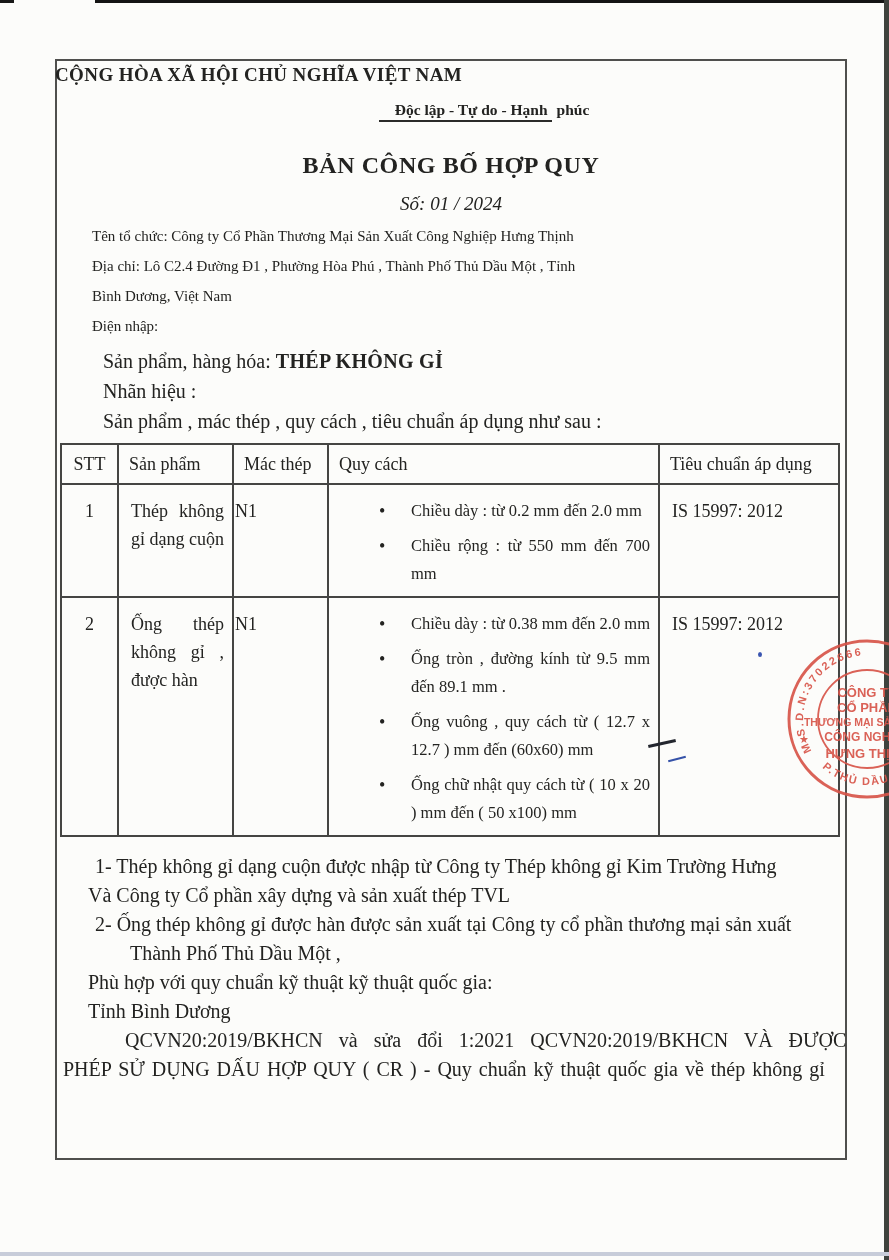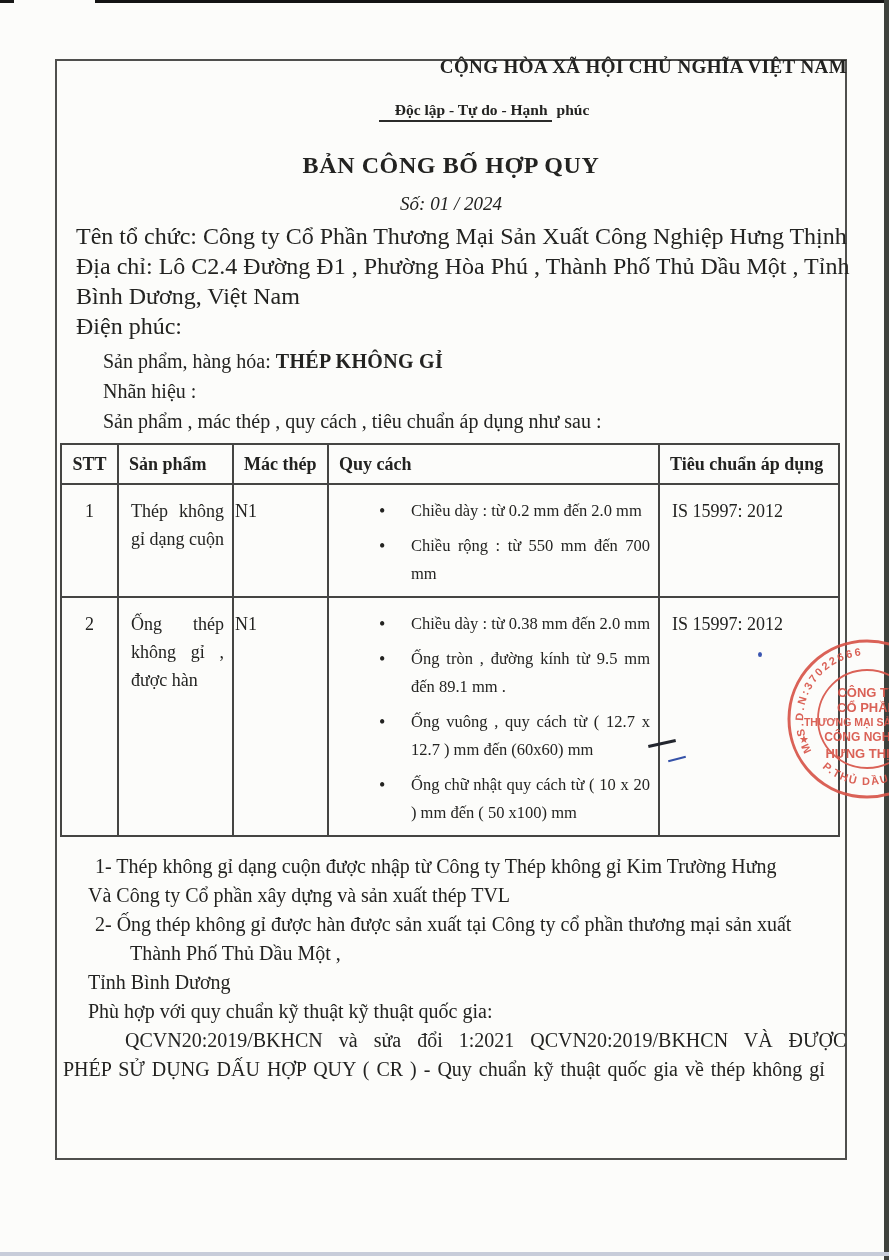--- a/index.html
+++ b/index.html
@@ -11,42 +11,42 @@
   }
   
   .strip-top-a { position:absolute; left:0; top:0; width:14px; height:3px; background:#171717; }
   .strip-top-b { position:absolute; left:95px; top:0; width:794px; height:3px; background:#141414; }
   .edge-right  { position:absolute; right:0; top:0; width:5px; height:1260px; background:#3e423d; }
   .strip-bottom{ position:absolute; left:0; top:1252px; width:889px; height:4px; background:#c7ccd9; }
   
   .frame { position:absolute; left:55px; top:59px; width:792px; height:1101px;
            border:2px solid #4f4f4d; box-sizing:border-box; }
   
-  .nat-line { position:absolute; left:55px; top:56px; width:792px; text-align:right;
+  .nat-line { position:absolute; left:55px; top:64px; width:792px; text-align:left;
               font-weight:bold; font-size:19px; letter-spacing:0.4px; }
   .motto    { position:absolute; left:55px; top:101px; width:858px; text-align:center;
               font-weight:bold; font-size:15.5px; }
   .motto-main { border-bottom:2px solid #2b2b29; padding:0 4px 2px 16px; }
   .motto-tail { padding-left:5px; }
   .doc-title { position:absolute; left:55px; top:152px; width:792px; text-align:center;
                font-weight:bold; font-size:24px; letter-spacing:0.6px; }
   .doc-no    { position:absolute; left:55px; top:193px; width:792px; text-align:center;
                font-size:19px;font-style:italic; }
   
-  .org-block { position:absolute; left:76px; top:221px; width:720px; font-size:24px; }
+  .org-block { position:absolute; left:92px; top:221px; width:720px; font-size:15px; }
   .org-block .ln { height:30px; line-height:30px; white-space:nowrap; }
   
   .prod-block { position:absolute; left:103px; top:346px; width:710px; font-size:20px; }
   .prod-block .ln { height:30px; line-height:30px; white-space:nowrap; }
   .prod-strong { font-weight:bold; letter-spacing:0.3px; }
   
   table.spec-table { position:absolute; left:60px; top:443px; width:778px;
     border-collapse:collapse; table-layout:fixed; font-size:17px; }
   .spec-table th, .spec-table td { border:2px solid #454543; box-sizing:border-box; }
-  .spec-table th { font-weight:bold; font-size:18px; text-align:left;
+  .spec-table th { font-weight:normal; font-size:18px; text-align:left;
     padding:6px 10px; height:40px; vertical-align:middle; }
   .spec-table th.c { text-align:center; padding:6px 2px; }
   .spec-table td { vertical-align:top; padding-top:12px; line-height:28px; }
   td.cell-stt { text-align:center; font-size:18px; }
   td.cell-prod { padding-left:12px; padding-right:8px; text-align:justify; font-size:18px; }
   td.cell-grade { text-align:left; font-size:18px; }
   td.cell-std { padding-left:12px; font-size:18px; }
   td.cell-specs { padding-left:50px; padding-right:8px; }
   .spec-item { display:flex; margin-bottom:7px; }
   .spec-item::before { content:"\2022"; width:32px; flex:0 0 32px; font-size:18px; }
@@ -87,21 +87,21 @@
     <span class="motto-main">Độc lập - Tự do - Hạnh</span><span class="motto-tail">phúc</span>
   </div>
 
   <div class="doc-title">BẢN CÔNG BỐ HỢP QUY</div>
   <div class="doc-no">Số: 01 / 2024</div>
 
   <div class="org-block">
     <div class="ln">Tên tổ chức: Công ty Cổ Phần Thương Mại Sản Xuất Công Nghiệp Hưng Thịnh</div>
     <div class="ln">Địa chỉ: Lô C2.4 Đường Đ1 , Phường Hòa Phú , Thành Phố Thủ Dầu Một , Tỉnh</div>
     <div class="ln">Bình Dương, Việt Nam</div>
-    <div class="ln">Điện phúc:</div>
+    <div class="ln">Điện nhập:</div>
   </div>
 
   <div class="prod-block">
     <div class="ln">
       <span>Sản phẩm, hàng hóa: </span><span class="prod-strong">THÉP KHÔNG GỈ</span>
     </div>
     <div class="ln">Nhãn hiệu :</div>
     <div class="ln">Sản phẩm , mác thép , quy cách , tiêu chuẩn áp dụng như sau :</div>
   </div>
 
@@ -156,22 +156,22 @@
       <td class="cell-std">IS 15997: 2012</td>
     </tr>
   </tbody>
     </table>
 
   <div class="notes">
     <div class="ln ind-7">1- Thép không gỉ dạng cuộn được nhập từ Công ty Thép không gỉ Kim Trường Hưng</div>
     <div class="ln">Và Công ty Cổ phần xây dựng và sản xuất thép TVL</div>
     <div class="ln ind-7">2- Ống thép không gỉ được hàn được sản xuất tại Công ty cổ phần thương mại sản xuất</div>
     <div class="ln ind-42">Thành Phố Thủ Dầu Một ,</div>
+    <div class="ln">Phù hợp với quy chuẩn kỹ thuật kỹ thuật quốc gia:</div>
     <div class="ln">Tỉnh Bình Dương</div>
-    <div class="ln">Phù hợp với quy chuẩn kỹ thuật kỹ thuật quốc gia:</div>
     <div class="ln qcvn-1">QCVN20:2019/BKHCN và sửa đổi 1:2021 QCVN20:2019/BKHCN VÀ ĐƯỢC</div>
     <div class="ln qcvn-2">PHÉP SỬ DỤNG DẤU HỢP QUY ( CR ) - Quy chuẩn kỹ thuật quốc gia về thép không gỉ</div>
   </div>
 
   <svg class="stamp" viewBox="0 0 200 200">
     <defs>
       <path id="arcTop" d="M 44.6,132 A 64,64 0 0 1 149,58.9" fill="none"></path>
       <path id="arcBottom" d="M 57.6,150.6 A 66,66 0 0 0 142.4,150.6" fill="none"></path>
     </defs>
     <circle cx="100" cy="100" r="78" fill="none" stroke-width="3" stroke="#d8554a"></circle>

